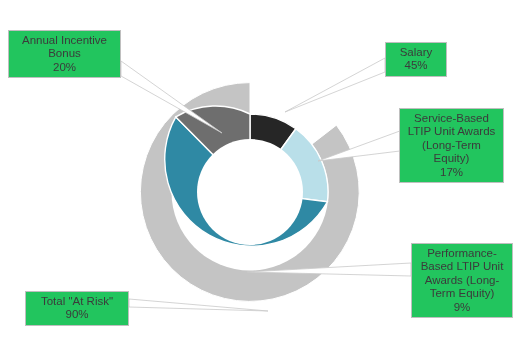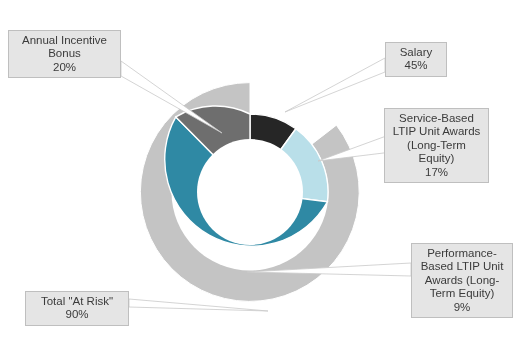--- a/index.html
+++ b/index.html
@@ -25,32 +25,32 @@
   }
   svg.chart-svg {
     display: block;
     width: 518px;
     height: 364px;
   }
   .callout-box {
     position: absolute;
     box-sizing: border-box;
     border: 1px solid #bfbfbf;
-    background: #e5e5e5;
+    background: #22c55e;
     font-size: 11.5px;
     line-height: 13.4px;
     color: #3b3b3b;
     text-align: center;
     padding: 3px 4px;
     white-space: pre-line;
     z-index: 5;
   }
   #callout-annual-incentive-bonus { left: 8px;   top: 30px;  width: 113px; }
   #callout-salary               { left: 385px; top: 42px;  width: 62px;  }
-  #callout-service-based        { left: 384px; top: 108px; width: 105px; }
+  #callout-service-based        { left: 399px; top: 108px; width: 105px; }
   #callout-performance-based    { left: 411px; top: 243px; width: 102px; }
   #callout-total-at-risk        { left: 25px;  top: 291px; width: 104px; }
 </style>
 </head>
 <body>
 
 <div id="chart-root">
 
   <svg class="chart-svg" viewBox="0 0 518 364">
 

